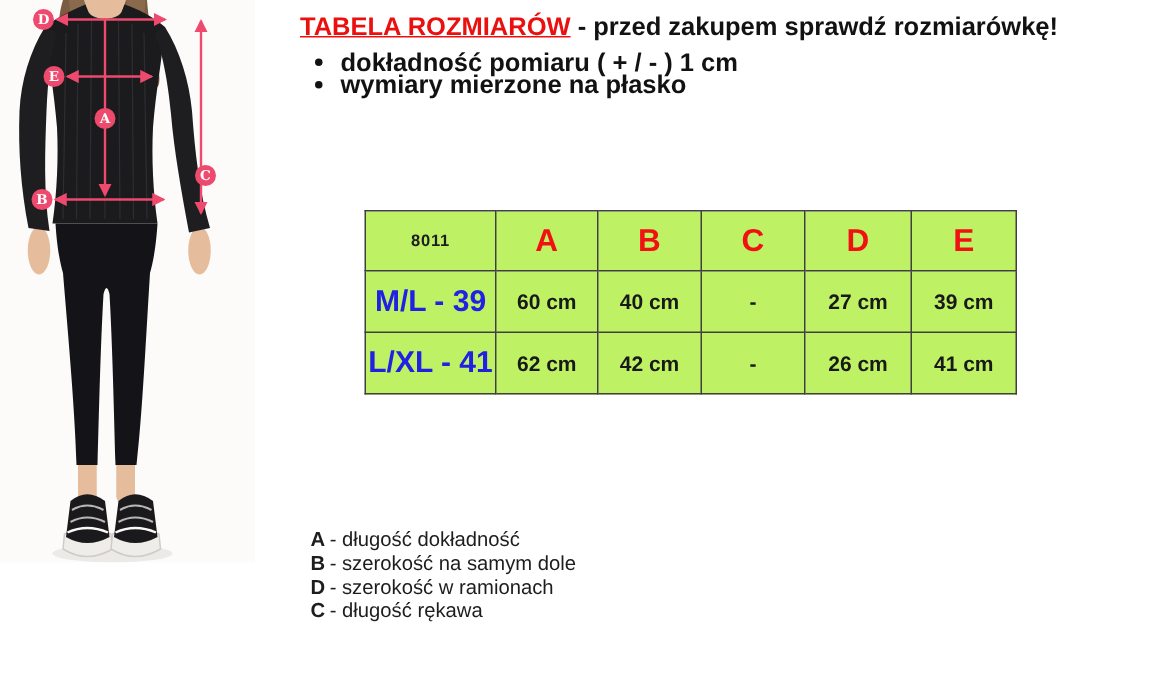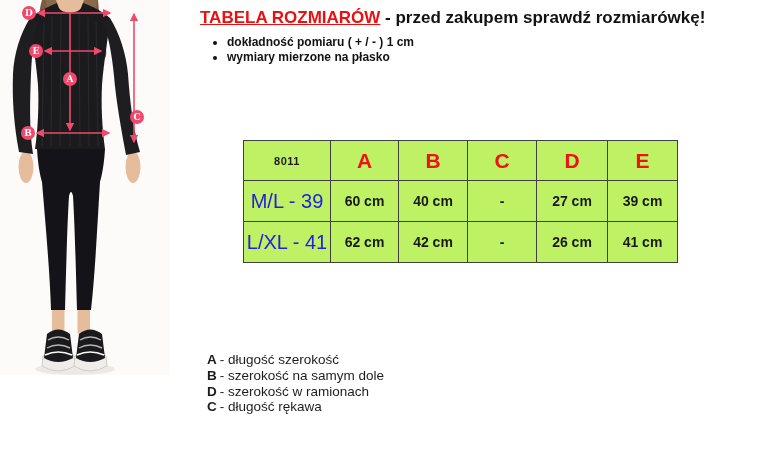--- a/index.html
+++ b/index.html
@@ -3,31 +3,31 @@
 <meta charset="utf-8">
 <style>
   html,body{margin:0;padding:0;background:#ffffff;}
   .canvas{position:relative;width:768px;height:460px;background:#ffffff;overflow:hidden;
           font-family:"Liberation Sans",sans-serif;}
 
   
   .header{position:absolute;left:200px;top:8px;}
   .title{font-size:17px;font-weight:bold;color:#121212;white-space:nowrap;}
   .title-red{color:#ea1010;text-decoration:underline;}
-  .bullets{margin:7px 0 0 0;padding-left:27px;font-size:12px;font-weight:bold;color:#121212;}
+  .bullets{margin:7px 0 0 0;padding-left:27px;font-size:17px;font-weight:bold;color:#121212;}
   .bullets li{line-height:14.5px;margin:0;}
 
   
   .size-table{position:absolute;left:243px;top:140px;border-collapse:collapse;table-layout:fixed;}
   .size-table td,.size-table th{border:1px solid #404040;text-align:center;vertical-align:middle;
                                  padding:0;background:#bef264;}
   .size-table tr{height:41px;}
   .cell-code{font-size:11px;font-weight:bold;color:#1e1e1e;letter-spacing:.5px;}
   .cell-colhead{font-size:21px;font-weight:bold;color:#f01212;}
-  .cell-size{font-size:20px;font-weight:normal;color:#2121e4;}
+  .cell-size{font-size:20px;font-weight:bold;color:#2121e4;}
   .cell-val{font-size:14px;font-weight:bold;color:#191919;}
 
   
   .legend{position:absolute;left:207px;top:352px;font-size:13.5px;color:#1d1d1d;}
   .legend-row{line-height:15.8px;white-space:nowrap;}
   .lkey{font-weight:bold;margin-right:3px;}
 
   
   .figure{position:absolute;left:0;top:0;}
 </style>
@@ -180,21 +180,21 @@
         <td class="cell-val">42 cm</td>
         <td class="cell-val">-</td>
         <td class="cell-val">26 cm</td>
         <td class="cell-val">41 cm</td>
       </tr>
     </tbody>
   </table>
 
   <div class="legend">
     <div class="legend-row">
-      <span class="lkey">A</span><span>- długość szerokość</span>
+      <span class="lkey">A</span><span>- długość dokładność</span>
     </div>
     <div class="legend-row">
       <span class="lkey">B</span><span>- szerokość na samym dole</span>
     </div>
     <div class="legend-row">
       <span class="lkey">D</span><span>- szerokość w ramionach</span>
     </div>
     <div class="legend-row">
       <span class="lkey">C</span><span>- długość rękawa</span>
     </div>

